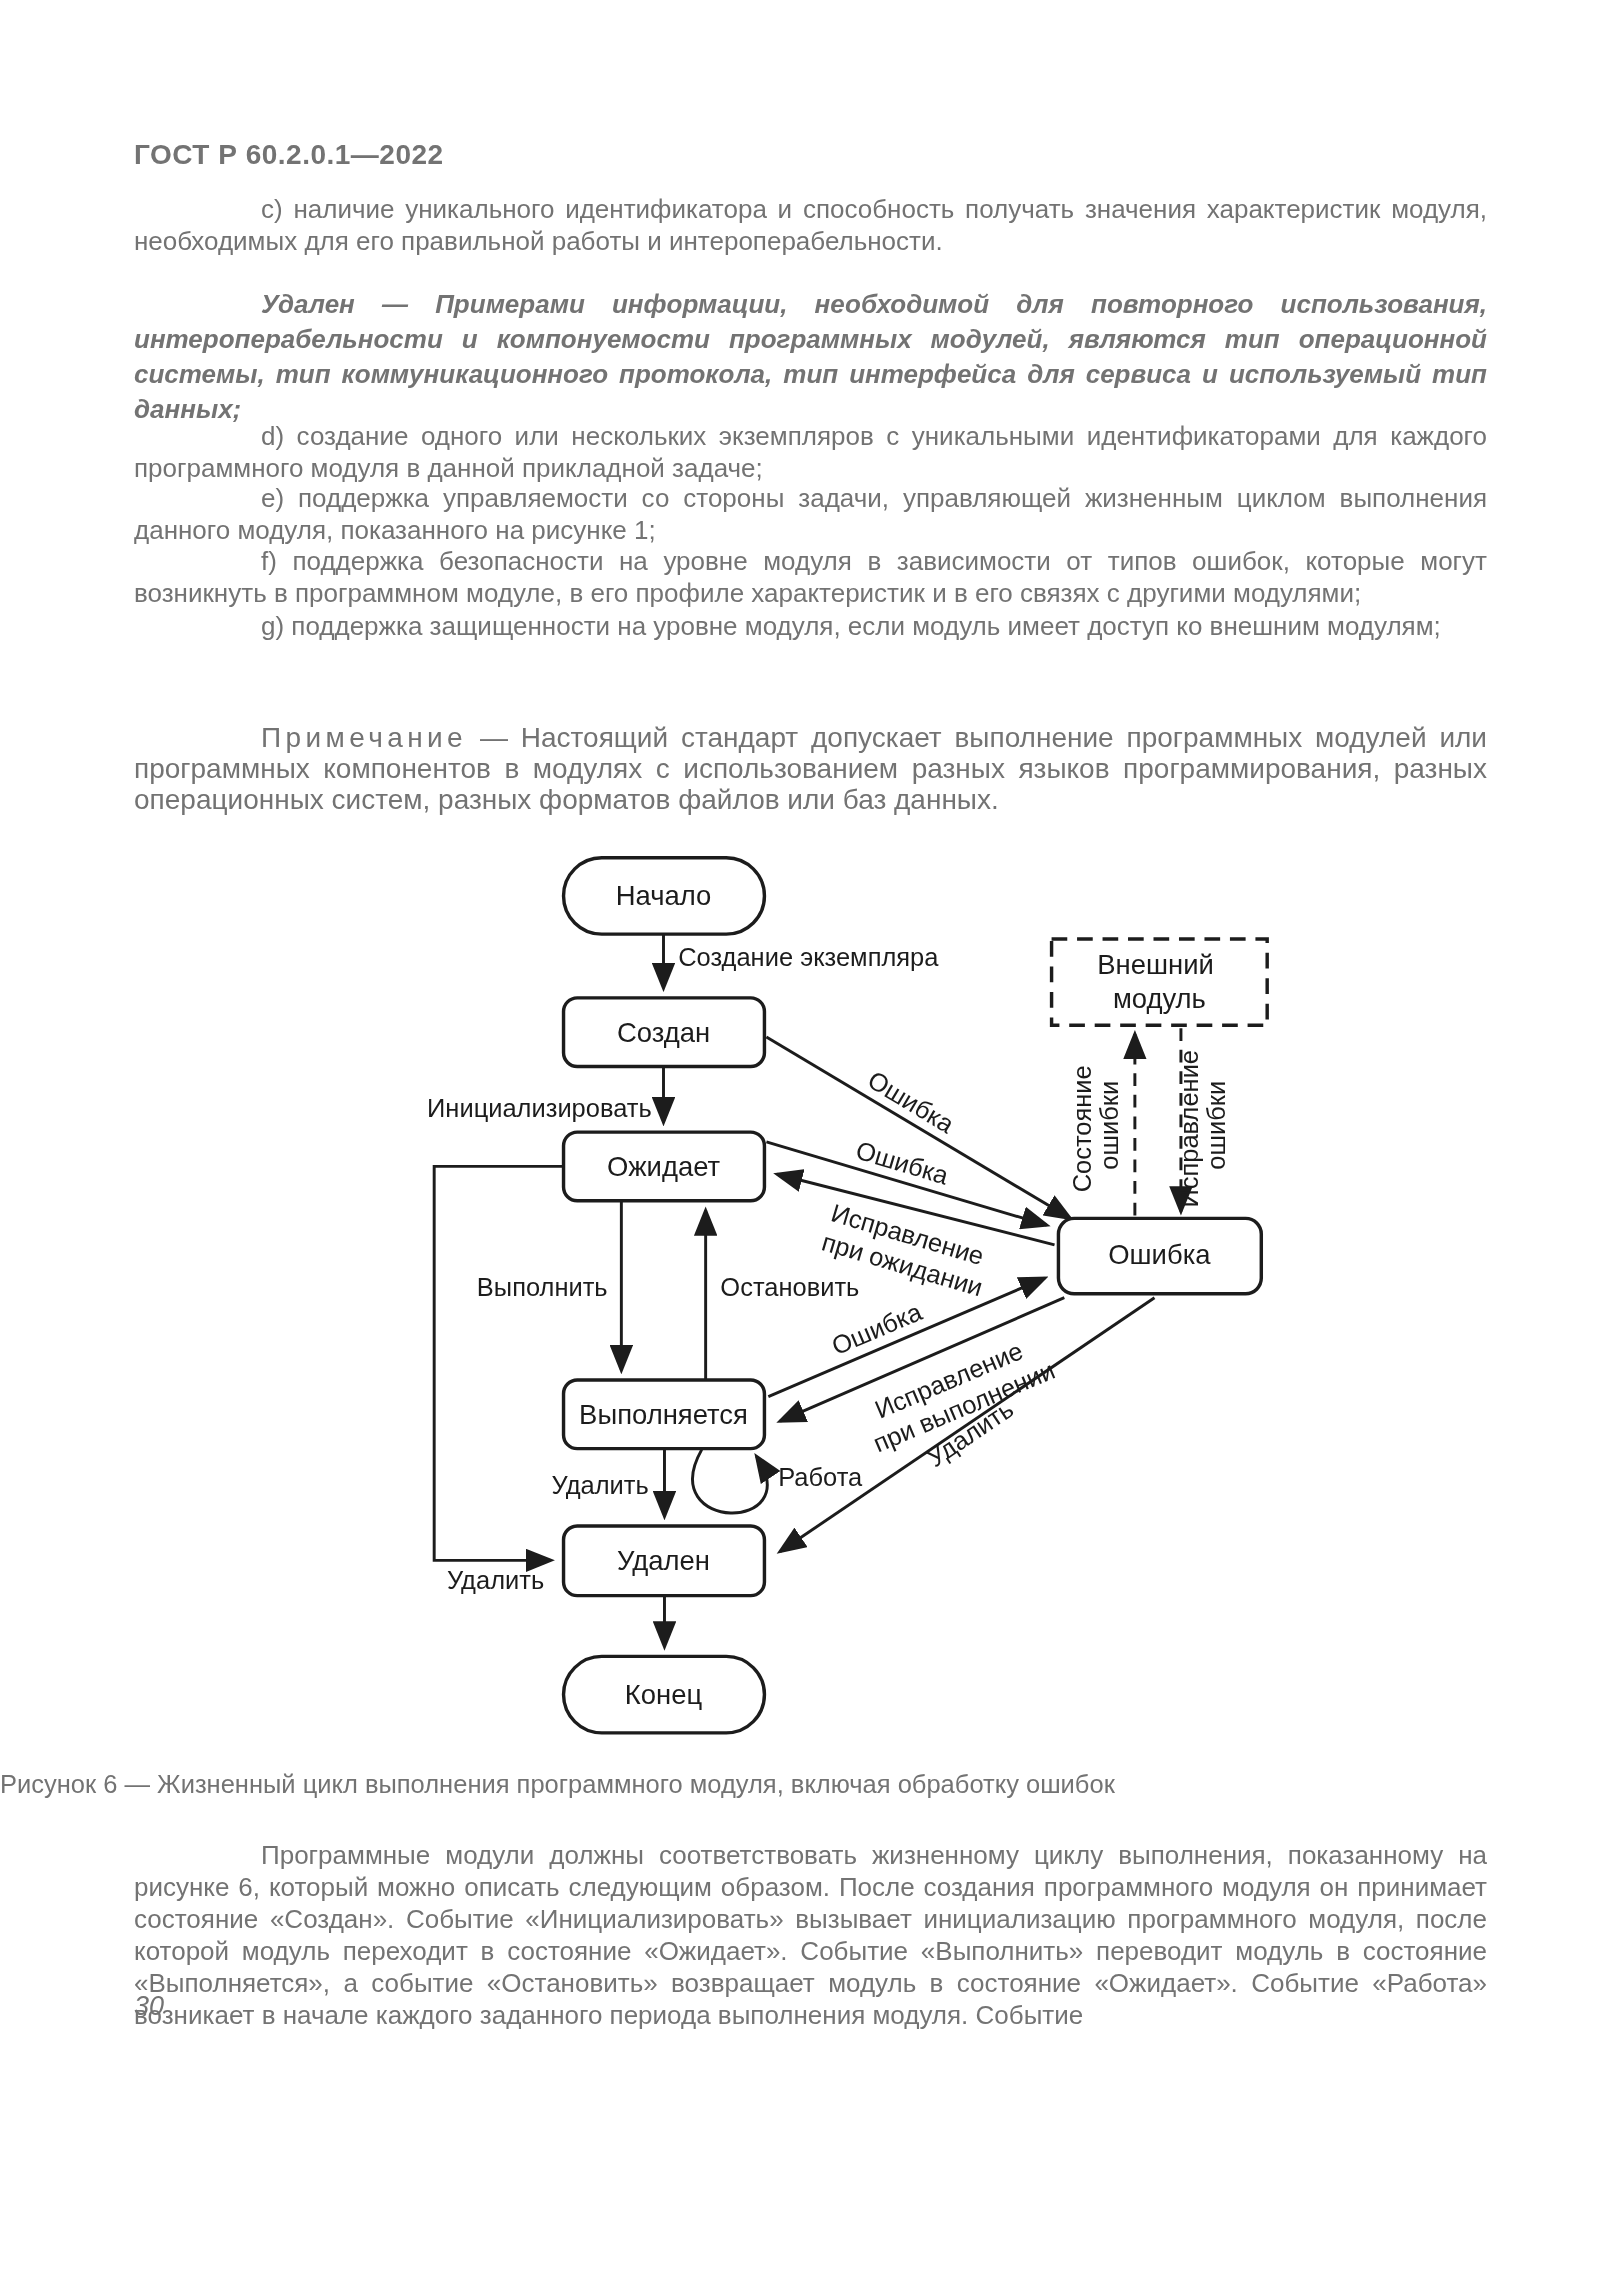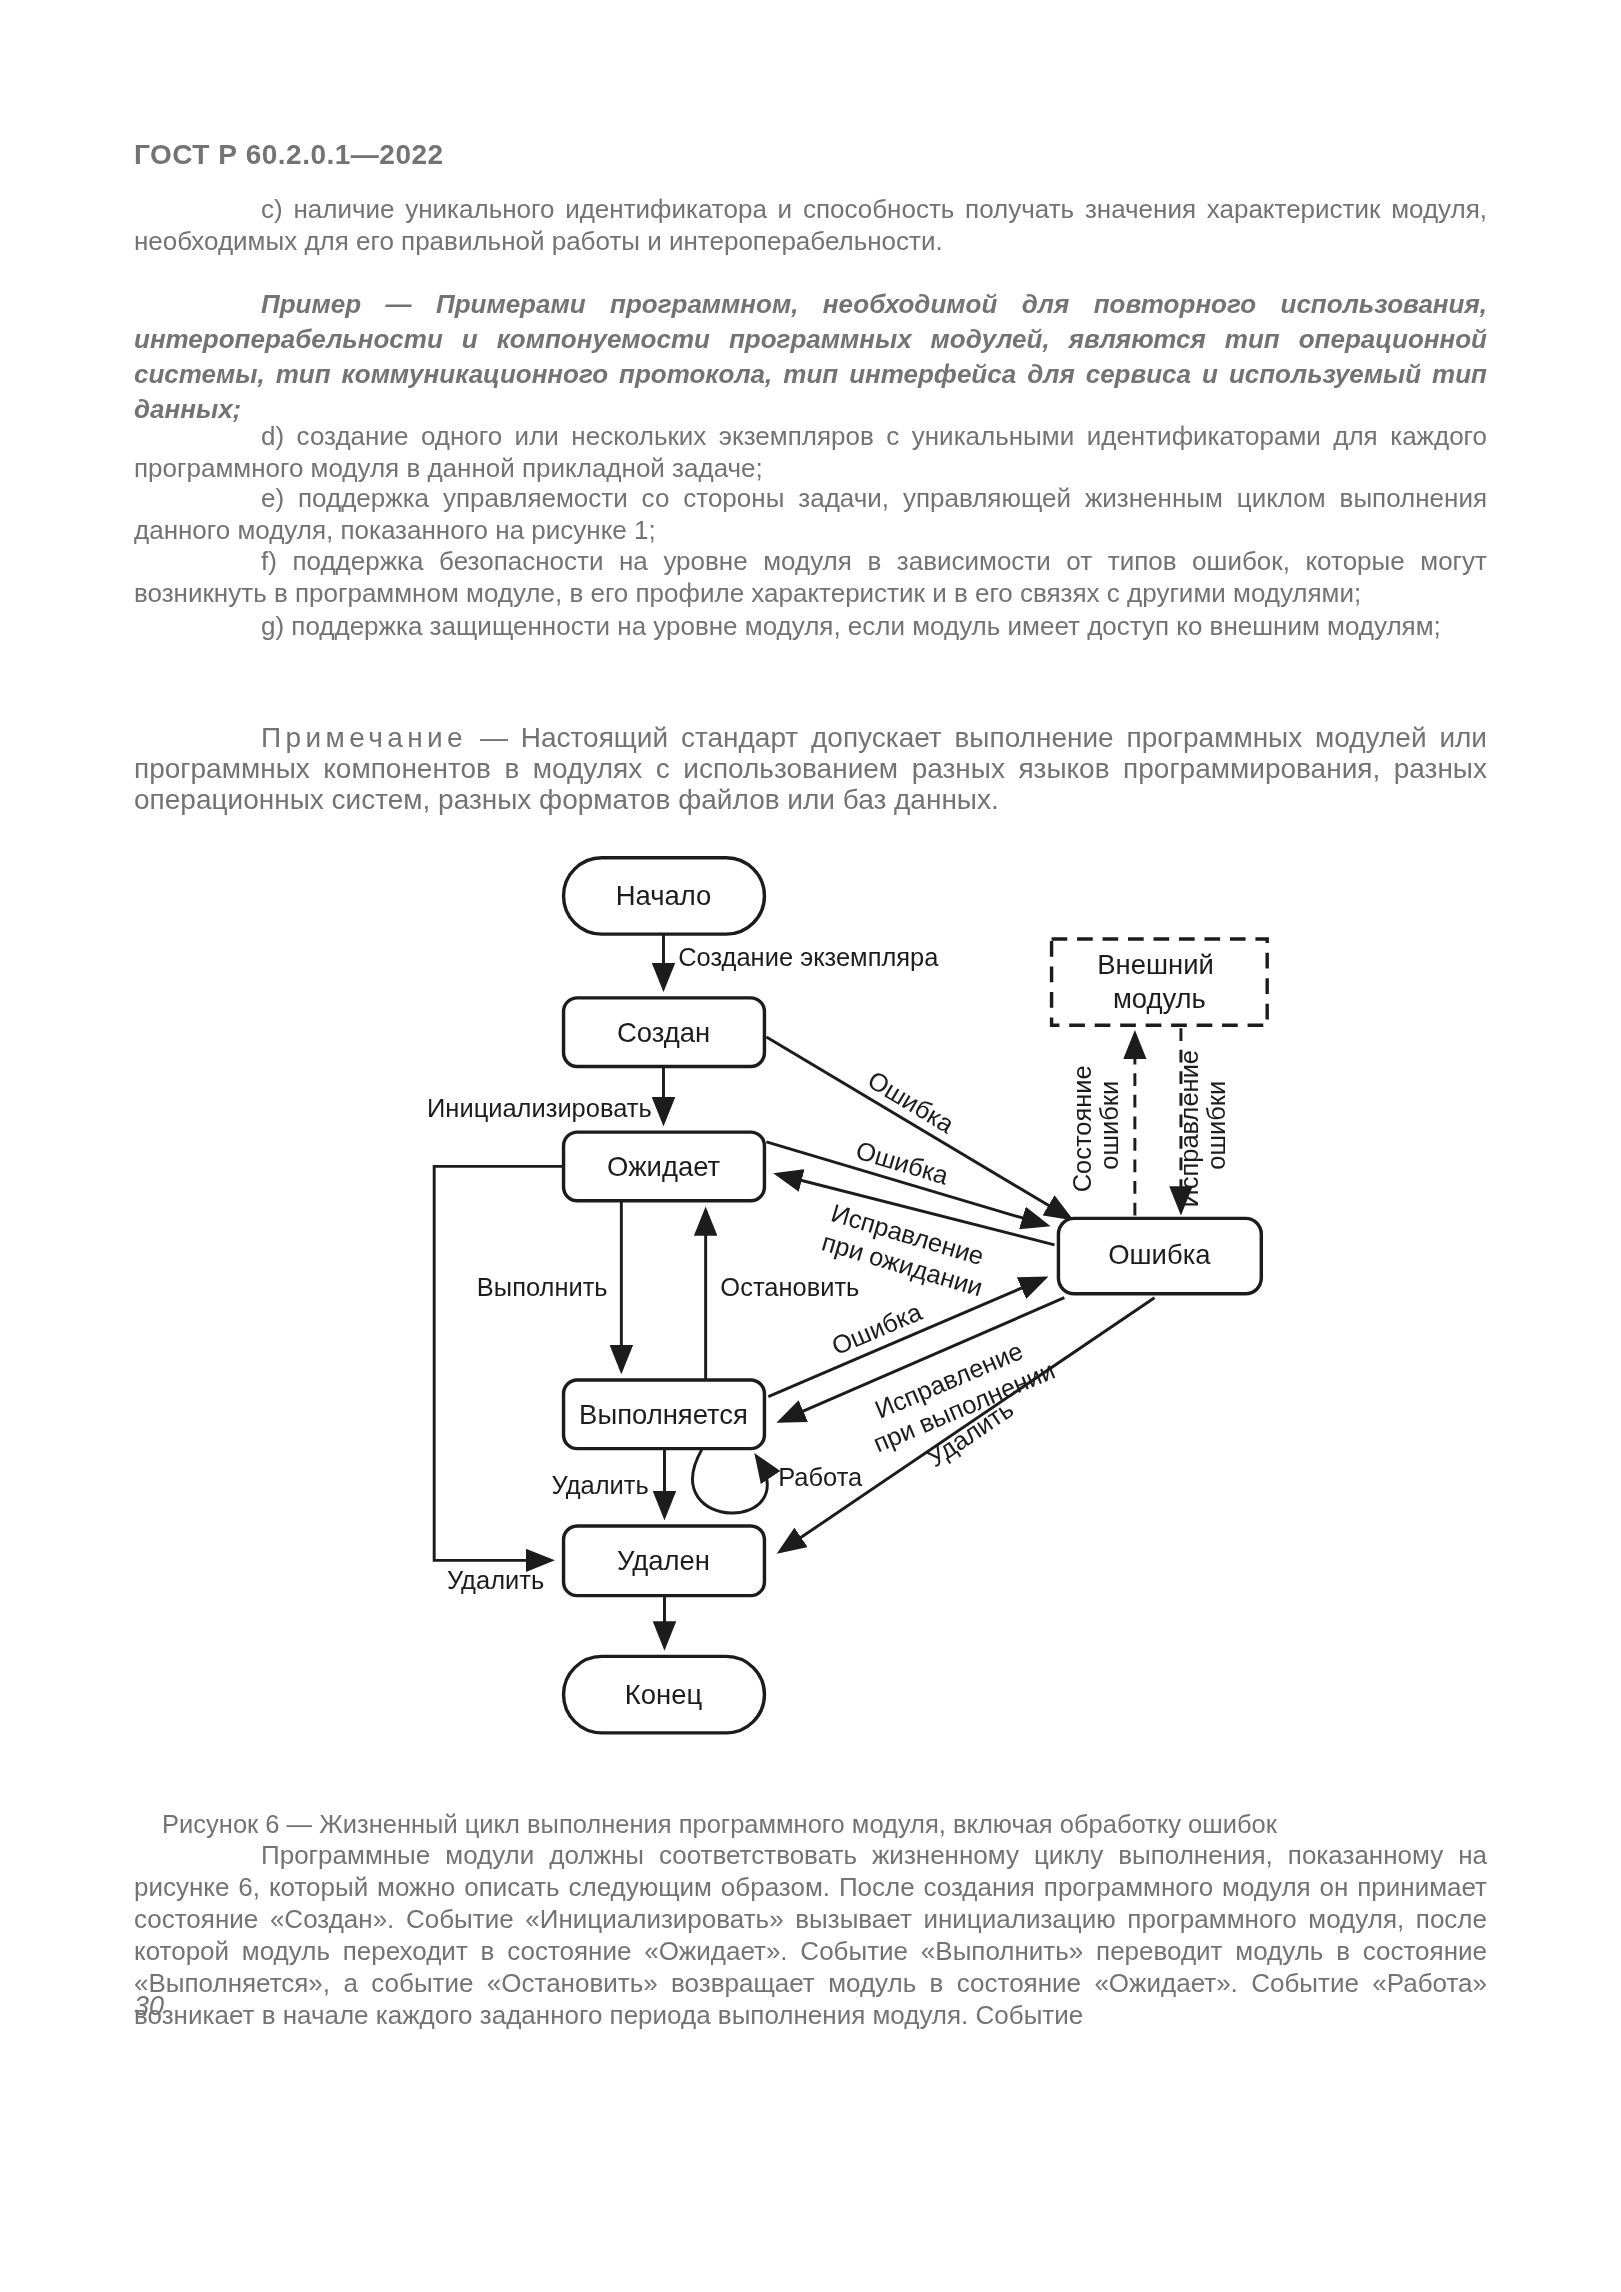--- a/index.html
+++ b/index.html
@@ -8,36 +8,36 @@
     font-family:"Liberation Sans",sans-serif;color:#737373;overflow:hidden;
     margin:0 auto;
   }
   .hdr{position:absolute;left:134px;top:139px;width:1353px;
        font-size:28px;font-weight:bold;letter-spacing:0.5px;}
   .para{position:absolute;left:134px;width:1353px;
         font-size:26px;line-height:32px;text-align:justify;text-indent:127px;}
   .example{font-weight:bold;font-style:italic;line-height:35px;}
   .note{font-size:28px;line-height:31px;}
   .note .spaced{letter-spacing:4.4px;}
-  .caption{position:absolute;left:0;top:1810px;width:1439px;text-align:center;
+  .caption{position:absolute;left:0;top:1770px;width:1439px;text-align:left;
            font-size:25.5px;}
   .pagenum{position:absolute;left:134px;top:1991px;font-size:27px;font-style:italic;}
   svg text{font-family:"Liberation Sans",sans-serif;fill:#1c1c1c;}
   .nodelbl{font-size:28px;}
   .edgelbl{font-size:26px;}
 </style>
 </head>
 <body>
 
 <div class="page">
 
   <div class="hdr">ГОСТ Р 60.2.0.1—2022</div>
 
   <div class="para" style="top:193px">c) наличие уникального идентификатора и способность получать значения характеристик модуля, необходимых для его правильной работы и интероперабельности.</div>
-  <div class="para example" style="top:287px">Пример — Примерами программном, необходимой для повторного использования, интероперабельности и компонуемости программных модулей, являются тип операционной системы, тип коммуникационного протокола, тип интерфейса для сервиса и используемый тип данных;</div>
+  <div class="para example" style="top:287px">Удален — Примерами информации, необходимой для повторного использования, интероперабельности и компонуемости программных модулей, являются тип операционной системы, тип коммуникационного протокола, тип интерфейса для сервиса и используемый тип данных;</div>
   <div class="para" style="top:420px">d) создание одного или нескольких экземпляров с уникальными идентификаторами для каждого программного модуля в данной прикладной задаче;</div>
   <div class="para" style="top:482px">e) поддержка управляемости со стороны задачи, управляющей жизненным циклом выполнения данного модуля, показанного на рисунке 1;</div>
   <div class="para" style="top:545px">f) поддержка безопасности на уровне модуля в зависимости от типов ошибок, которые могут возникнуть в программном модуле, в его профиле характеристик и в его связях с другими модулями;</div>
   <div class="para" style="top:610px">g) поддержка защищенности на уровне модуля, если модуль имеет доступ ко внешним модулям;</div>
 
   <div class="para note" style="top:722px">
     <span class="spaced">Примечание</span>
     <span>— Настоящий стандарт допускает выполнение программных модулей или программных компонентов в модулях с использованием разных языков программирования, разных операционных систем, разных форматов файлов или баз данных.</span>
   </div>
 

